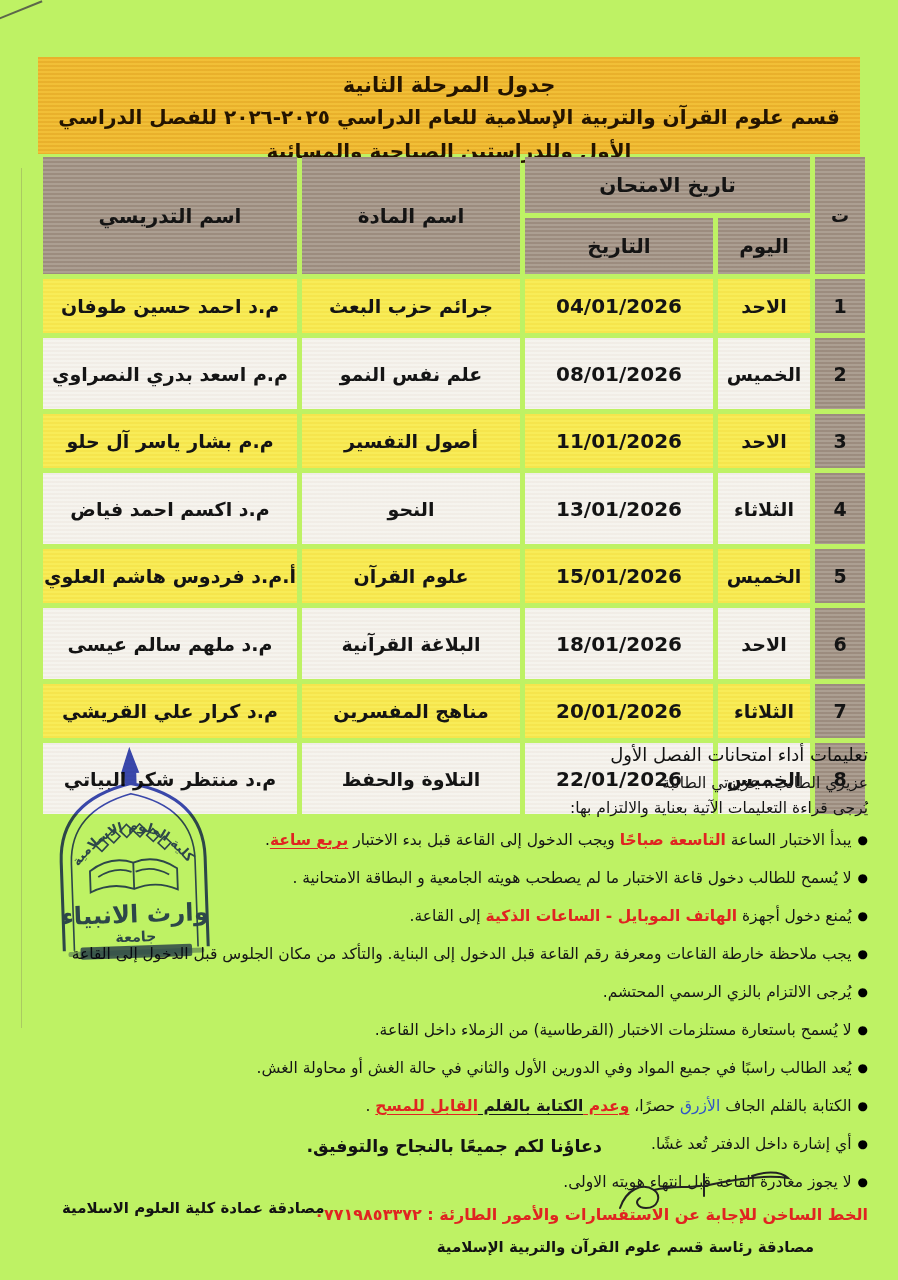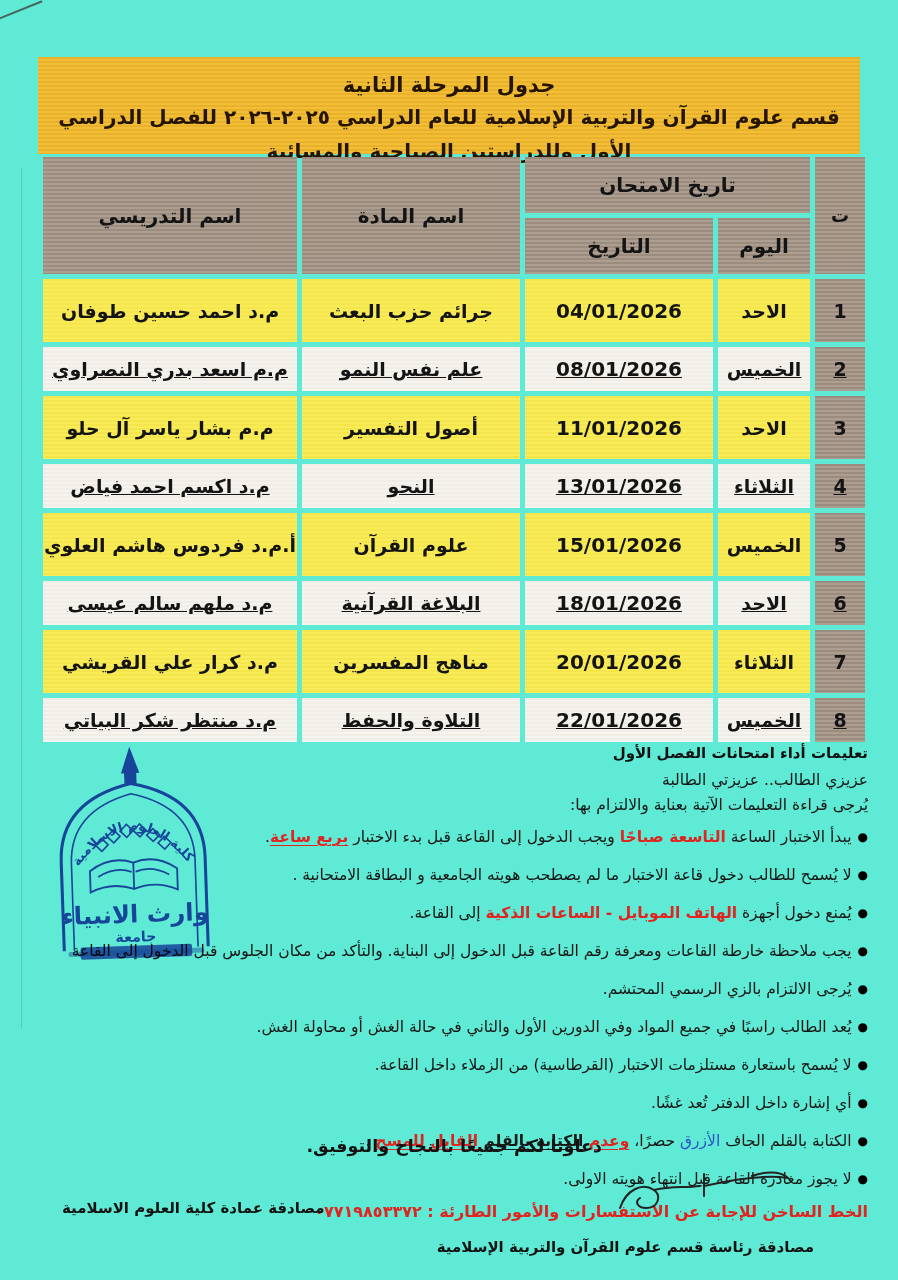--- a/index.html
+++ b/index.html
@@ -1,19 +1,19 @@
 <!DOCTYPE html>
 <html lang="ar"><head>
 <meta charset="utf-8">
 <style>
   * { margin:0; padding:0; box-sizing:border-box; }
   body { background:#e8e8e8; font-family:"DejaVu Sans", sans-serif; }
   .page {
     position:relative; width:898px; height:1280px; margin:0 auto;
-    background:#5eead4; overflow:hidden; color:#111;
+    background:#bef264; overflow:hidden; color:#111;
   }
   
   .artifact-diag { position:absolute; left:-8px; top:10px; width:52px; height:2px;
     background:#444; transform:rotate(-22deg); opacity:.8; }
   .artifact-vline { position:absolute; left:21px; top:168px; width:1px; height:860px;
     background:rgba(120,100,90,.28); }
 
   
   .header-box {
     position:absolute; left:38px; top:57px; width:822px; height:97px;
@@ -35,32 +35,32 @@
     background-image:repeating-linear-gradient(180deg, rgba(90,60,50,.12) 0 2px, rgba(255,255,255,.08) 2px 4px);
     font-size:20px; height:56px;
   }
   .cell-idx {
     background:#a59789 !important;
     background-image:repeating-linear-gradient(180deg, rgba(90,60,50,.12) 0 2px, rgba(255,255,255,.08) 2px 4px) !important;
     font-size:18px;
   }
   .row-odd td { background:#f8eb4e;
     background-image:repeating-linear-gradient(180deg, rgba(210,150,60,.07) 0 2px, rgba(255,255,255,.06) 2px 4px);
-    font-size:19px; height:63px; }
+    font-size:19px; height:54px; }
   .row-even td { background:#f5f3ed;
     background-image:repeating-linear-gradient(180deg, rgba(180,140,120,.06) 0 2px, rgba(255,255,255,.05) 2px 4px);
-    font-size:19px; height:44px;text-decoration:underline; }
+    font-size:19px; height:71px; }
   .ltrnum { direction:ltr; unicode-bidi:isolate; font-size:20px; }
 
   
   .instructions {
     position:absolute; left:28px; right:30px; top:744px;
     direction:rtl; text-align:right;
   }
-  .ins-title { font-size:15px; font-weight:bold; margin-bottom:6px;text-align:right; }
+  .ins-title { font-size:18px; font-weight:normal; margin-bottom:6px;text-align:right; }
   .ins-line { font-size:15.5px; line-height:25px; color:#151515; }
   .ins-item { font-size:15.5px; line-height:38px; color:#151515; }
   .bullet { font-size:12px; margin-left:6px; vertical-align:1px; color:#000; }
   .seg-red { color:#e02421; font-weight:bold; }
   .seg-red-u { color:#e02421; font-weight:bold; text-decoration:underline; text-underline-offset:3px; }
   .seg-blue { color:#2f55c8; }
   .seg-black-u { color:#1a1a1a; font-weight:bold; text-decoration:underline; text-underline-offset:3px; }
   .hotline { font-size:16px; font-weight:bold; color:#e02421; line-height:28px;text-align:right; }
 
   .wish { position:absolute; right:296px; top:1136px; direction:rtl;
@@ -182,30 +182,30 @@
     <div class="ins-item">
       <span class="bullet">●</span><span>يُمنع دخول أجهزة </span><span class="seg-red">الهاتف الموبايل - الساعات الذكية</span><span> إلى القاعة.</span>
     </div>
     <div class="ins-item">
       <span class="bullet">●</span><span>يجب ملاحظة خارطة القاعات ومعرفة رقم القاعة قبل الدخول إلى البناية. والتأكد من مكان الجلوس قبل الدخول إلى القاعة</span>
     </div>
     <div class="ins-item">
       <span class="bullet">●</span><span>يُرجى الالتزام بالزي الرسمي المحتشم.</span>
     </div>
     <div class="ins-item">
+      <span class="bullet">●</span><span>لا يُسمح باستعارة مستلزمات الاختبار (القرطاسية) من الزملاء داخل القاعة.</span>
+    </div>
+    <div class="ins-item">
       <span class="bullet">●</span><span>يُعد الطالب راسبًا في جميع المواد وفي الدورين الأول والثاني في حالة الغش أو محاولة الغش.</span>
     </div>
     <div class="ins-item">
-      <span class="bullet">●</span><span>لا يُسمح باستعارة مستلزمات الاختبار (القرطاسية) من الزملاء داخل القاعة.</span>
+      <span class="bullet">●</span><span>الكتابة بالقلم الجاف </span><span class="seg-blue">الأزرق</span><span> حصرًا، </span><span class="seg-red-u">وعدم </span><span class="seg-black-u">الكتابة بالقلم </span><span class="seg-red-u">القابل للمسح</span><span> .</span>
     </div>
     <div class="ins-item">
       <span class="bullet">●</span><span>أي إشارة داخل الدفتر تُعد غشًا.</span>
-    </div>
-    <div class="ins-item">
-      <span class="bullet">●</span><span>الكتابة بالقلم الجاف </span><span class="seg-blue">الأزرق</span><span> حصرًا، </span><span class="seg-red-u">وعدم </span><span class="seg-black-u">الكتابة بالقلم </span><span class="seg-red-u">القابل للمسح</span><span> .</span>
     </div>
     <div class="ins-item">
       <span class="bullet">●</span><span>لا يجوز مغادرة القاعة قبل انتهاء هويته الاولى.</span>
     </div>
     <div class="hotline">الخط الساخن للإجابة عن الاستفسارات والأمور الطارئة : ٠٧٧١٩٨٥٣٣٧٢</div>
   </div>
 
   <svg class="stamp" viewBox="0 0 210 215">
     <g stroke="#2b3bb3" fill="none" stroke-width="2.6">
       <polygon points="105,3 97,26 113,26" fill="#2b3bb3" stroke-width="1.5"></polygon>

